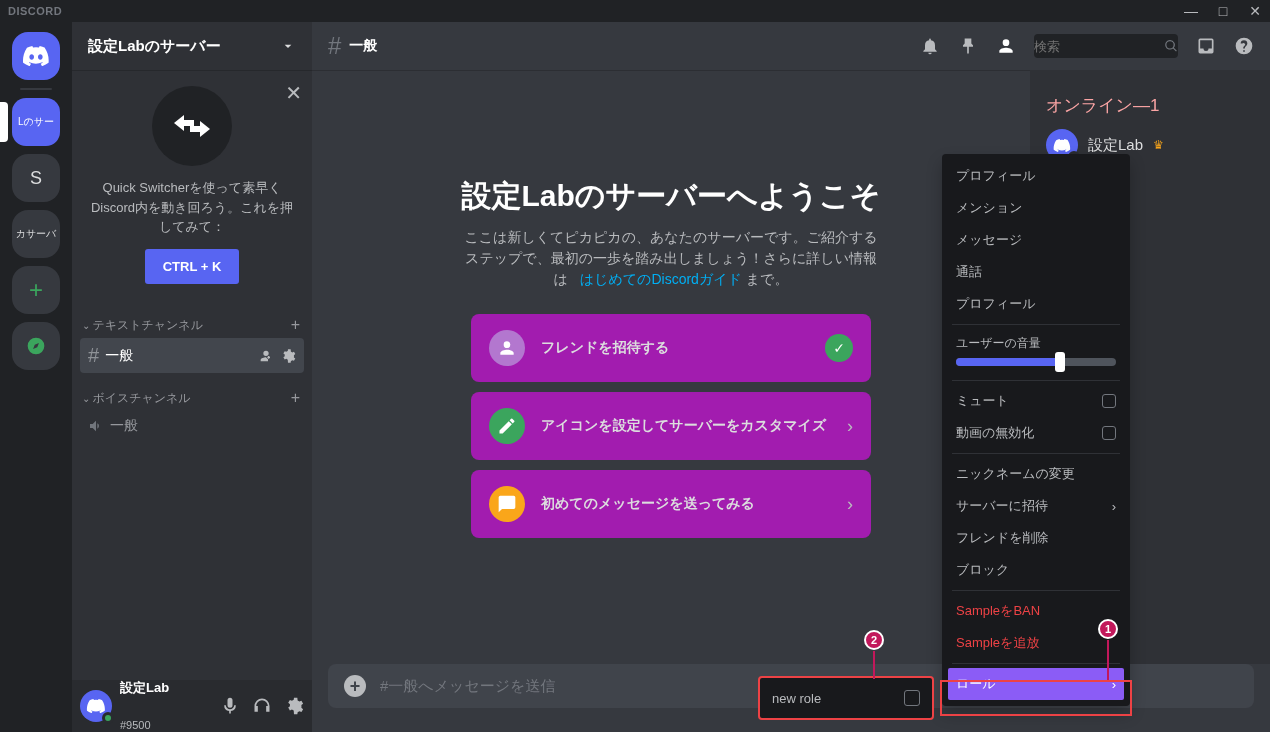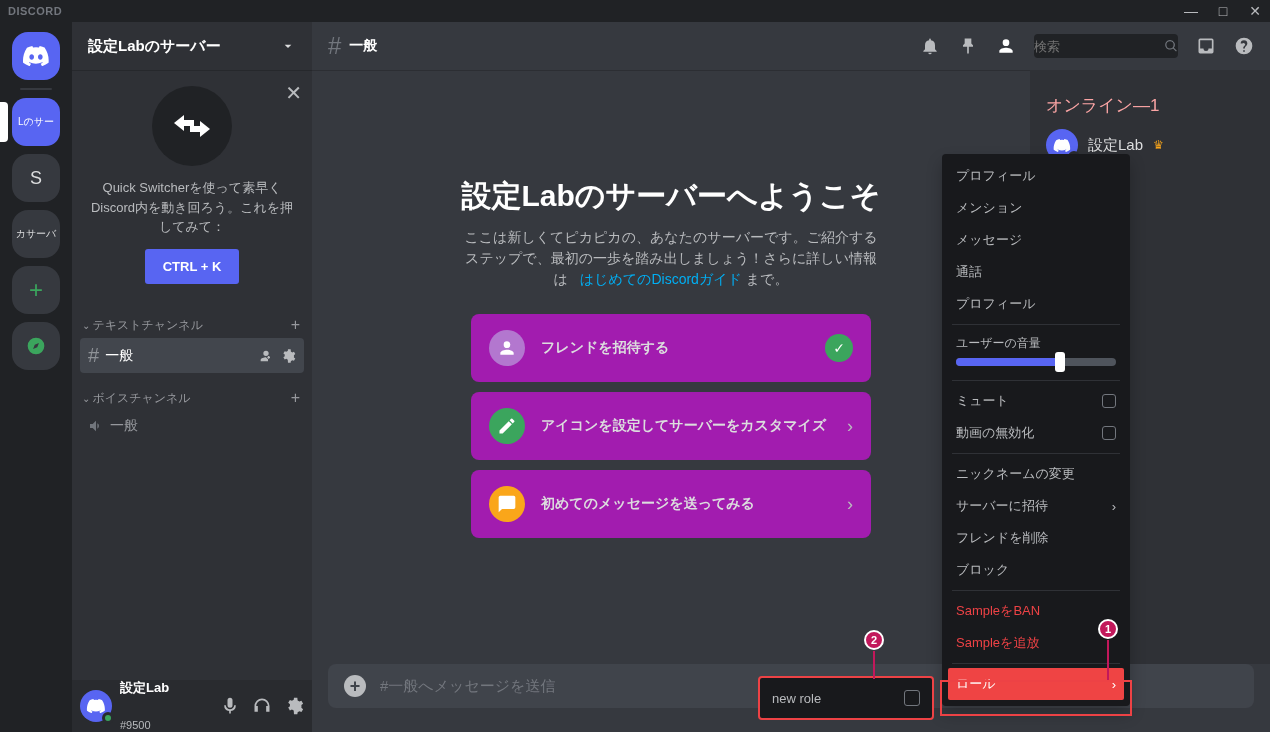--- a/index.html
+++ b/index.html
@@ -88,21 +88,21 @@
 .members { width:240px; background:#2f3136; padding:16px 8px; }
 .members-header { font-size:17px; color:#fca5a5; padding:8px; }
 .member-item { display:flex; align-items:center; gap:10px; padding:4px 8px; border-radius:4px; cursor:pointer; }
 .member-name { color:#dcddde; font-size:15px; }
 .crown { color:#faa61a; font-size:12px; }
 
 
 .context-menu { position:absolute; top:154px; right:140px; width:188px; background:#18191c; border-radius:4px; padding:6px; box-shadow:0 8px 16px rgba(0,0,0,.24); z-index:100; }
 .ctx-item { padding:7px 8px; font-size:13px; color:#b9bbbe; border-radius:2px; cursor:pointer; display:flex; align-items:center; }
 .ctx-item.danger { color:#ed4245; }
-.ctx-item.selected { background:#ef4444; color:#fff; }
+.ctx-item.selected { background:#8b5cf6; color:#fff; }
 .ctx-item .chk { margin-left:auto; width:14px; height:14px; border:1.5px solid #72767d; border-radius:3px; }
 .ctx-item .arrow { margin-left:auto; }
 .ctx-sep { height:1px; background:#2f3136; margin:4px; }
 .ctx-label { padding:6px 8px 2px; font-size:12px; color:#b9bbbe; }
 .ctx-slider { padding:4px 8px 10px; }
 .slider-track { height:8px; background:#4f545c; border-radius:4px; position:relative; }
 .slider-fill { position:absolute; left:0; top:0; height:100%; width:65%; background:#5865f2; border-radius:4px; }
 .slider-thumb { position:absolute; left:65%; top:50%; transform:translate(-50%,-50%); width:10px; height:20px; background:#fff; border-radius:3px; }
 
 

